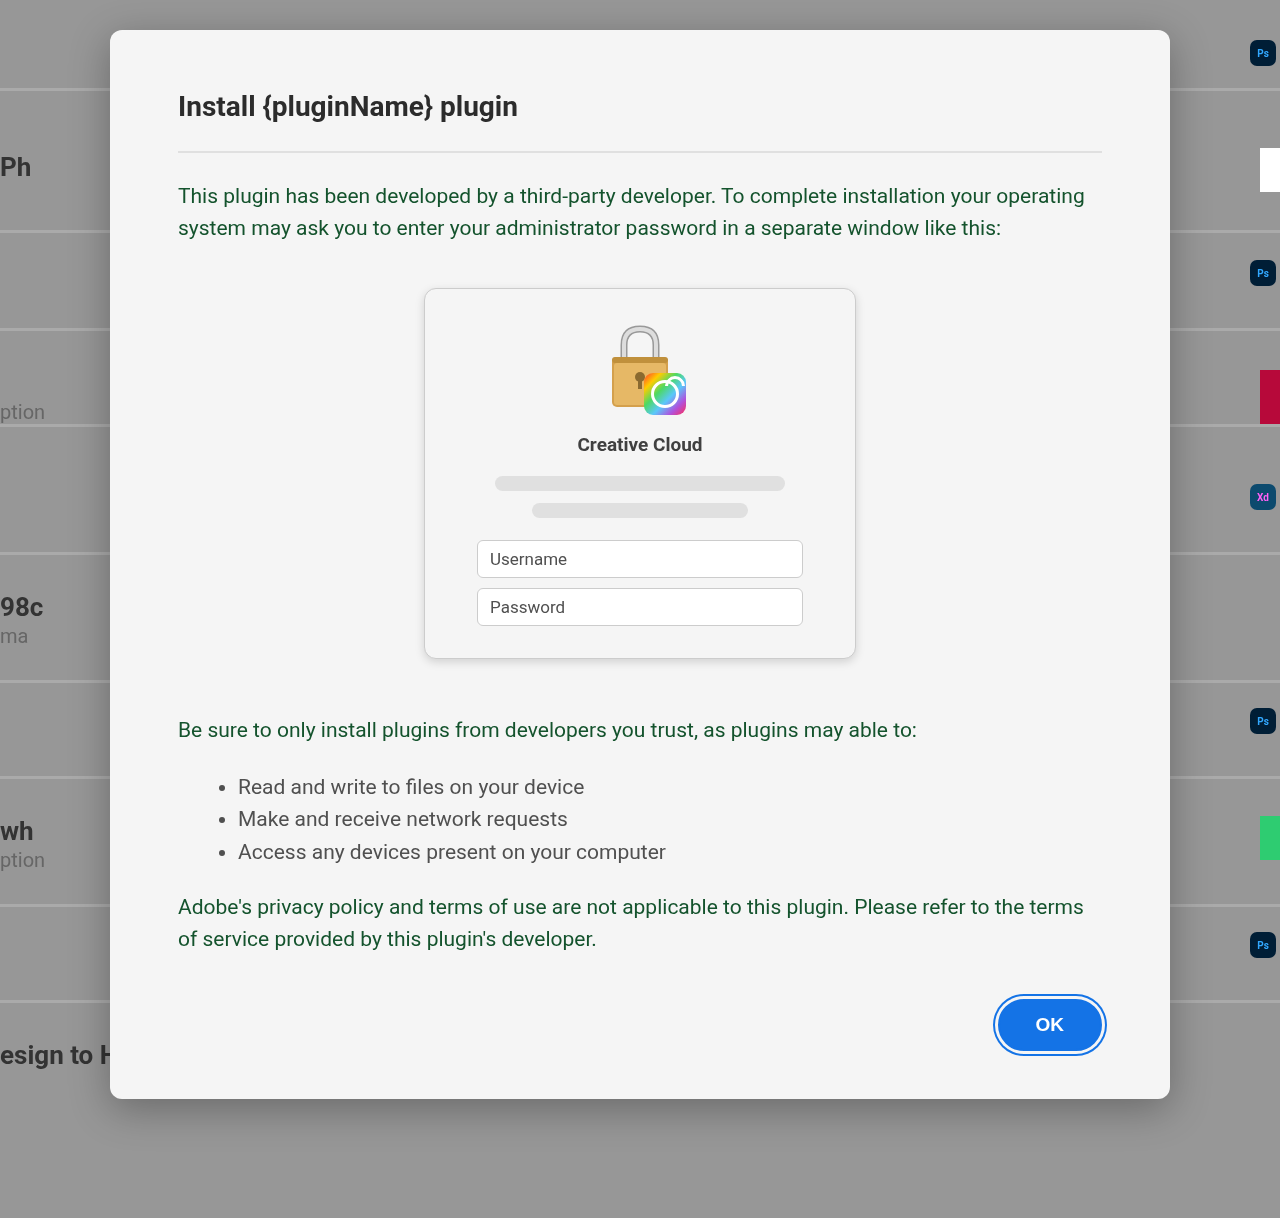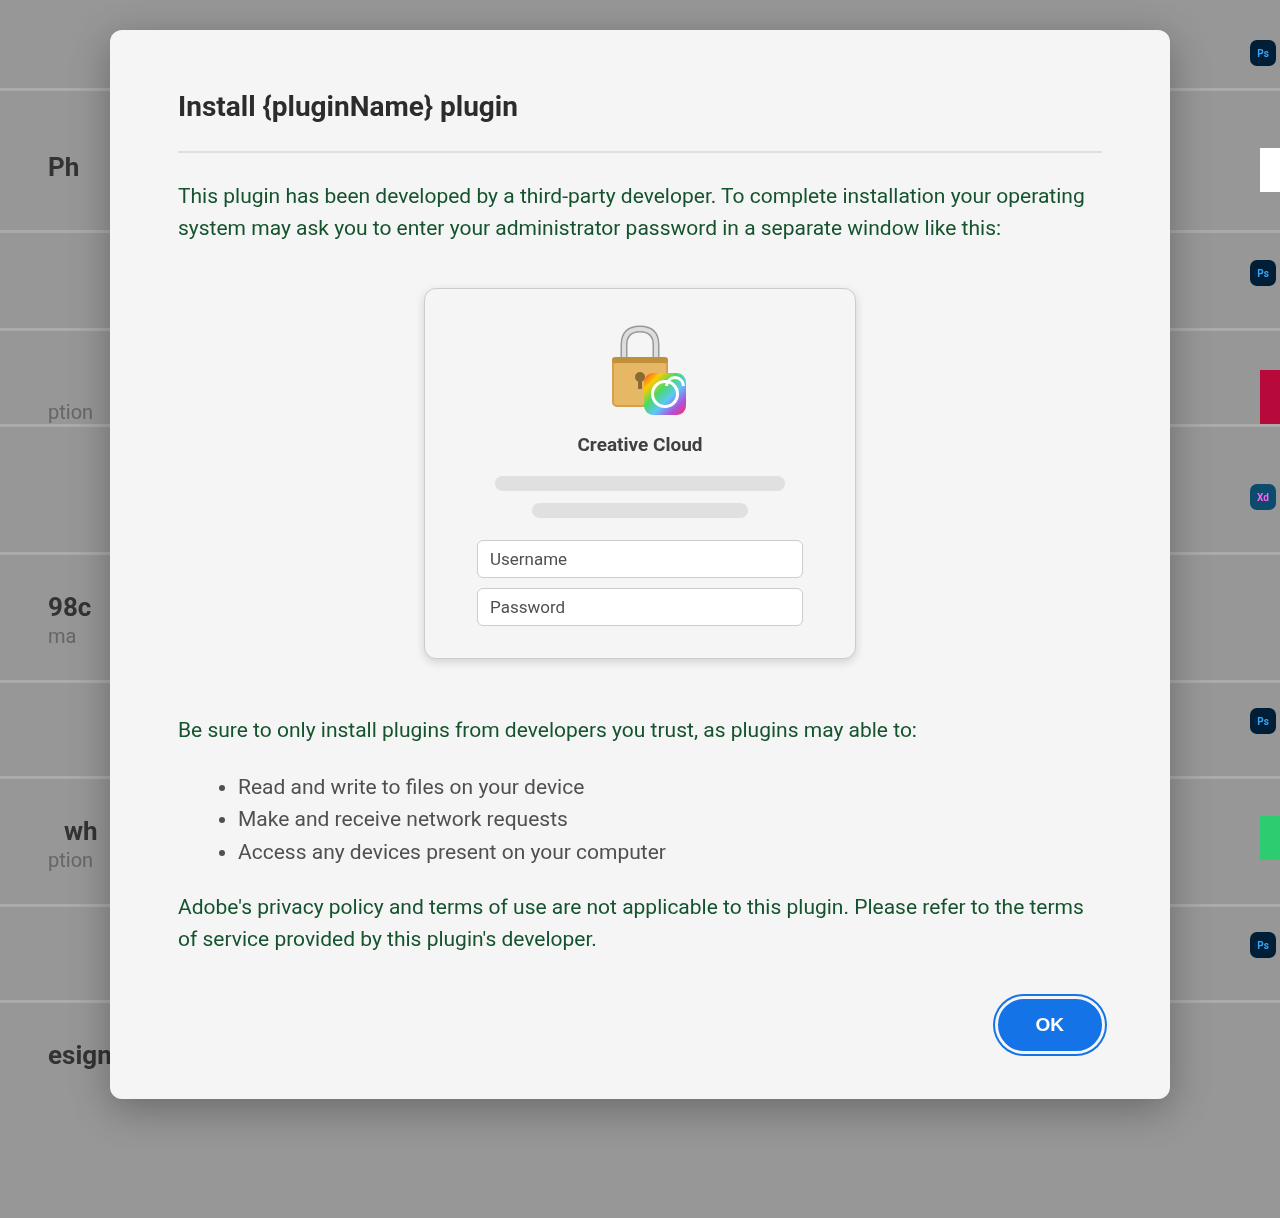--- a/index.html
+++ b/index.html
@@ -177,32 +177,31 @@
       background: #1473e6;
       border-color: #1473e6;
       color: white;
       padding: 13px 36px;
       box-shadow: 0 0 0 3px #f5f5f5, 0 0 0 5px #1473e6;
     }
     .bg-snippet {
       position: absolute;
       color: #333;
       font-size: 24px;
-      padding-left: 48px;
     }
   </style>
 </head>
 <body>
 
 <div class="bg-content">
   <div class="bg-snippet" style="top:152px; left:0; font-weight:700; font-size:26px;">Ph</div>
   <div class="bg-snippet" style="top:400px; left:0; font-size:20px; color:#666;">ption</div>
   <div class="bg-snippet" style="top:592px; left:0; font-weight:700; font-size:26px;">98c</div>
   <div class="bg-snippet" style="top:624px; left:0; font-size:20px; color:#666;">ma</div>
-  <div class="bg-snippet" style="top:816px; left:0; font-weight:700; font-size:26px;margin-left:16px;">wh</div>
+  <div class="bg-snippet" style="top:816px; left:0; font-weight:700; font-size:26px;">wh</div>
   <div class="bg-snippet" style="top:848px; left:0; font-size:20px; color:#666;">ption</div>
   <div class="bg-snippet" style="top:1040px; left:0; font-weight:700; font-size:26px;">esign to HTML5)</div>
   <div class="bg-snippet" style="top:1040px; left:546px; font-weight:700; font-size:26px;">LottieFiles for Adobe XD</div>
 
   <div class="bg-app-icon ps-icon" style="top:40px; right:4px;">Ps</div>
   <div class="bg-app-icon ps-icon" style="top:260px; right:4px;">Ps</div>
   <div class="bg-app-icon xd-icon" style="top:484px; right:4px;">Xd</div>
   <div class="bg-app-icon ps-icon" style="top:708px; right:4px;">Ps</div>
   <div class="bg-app-icon ps-icon" style="top:932px; right:4px;">Ps</div>
 

